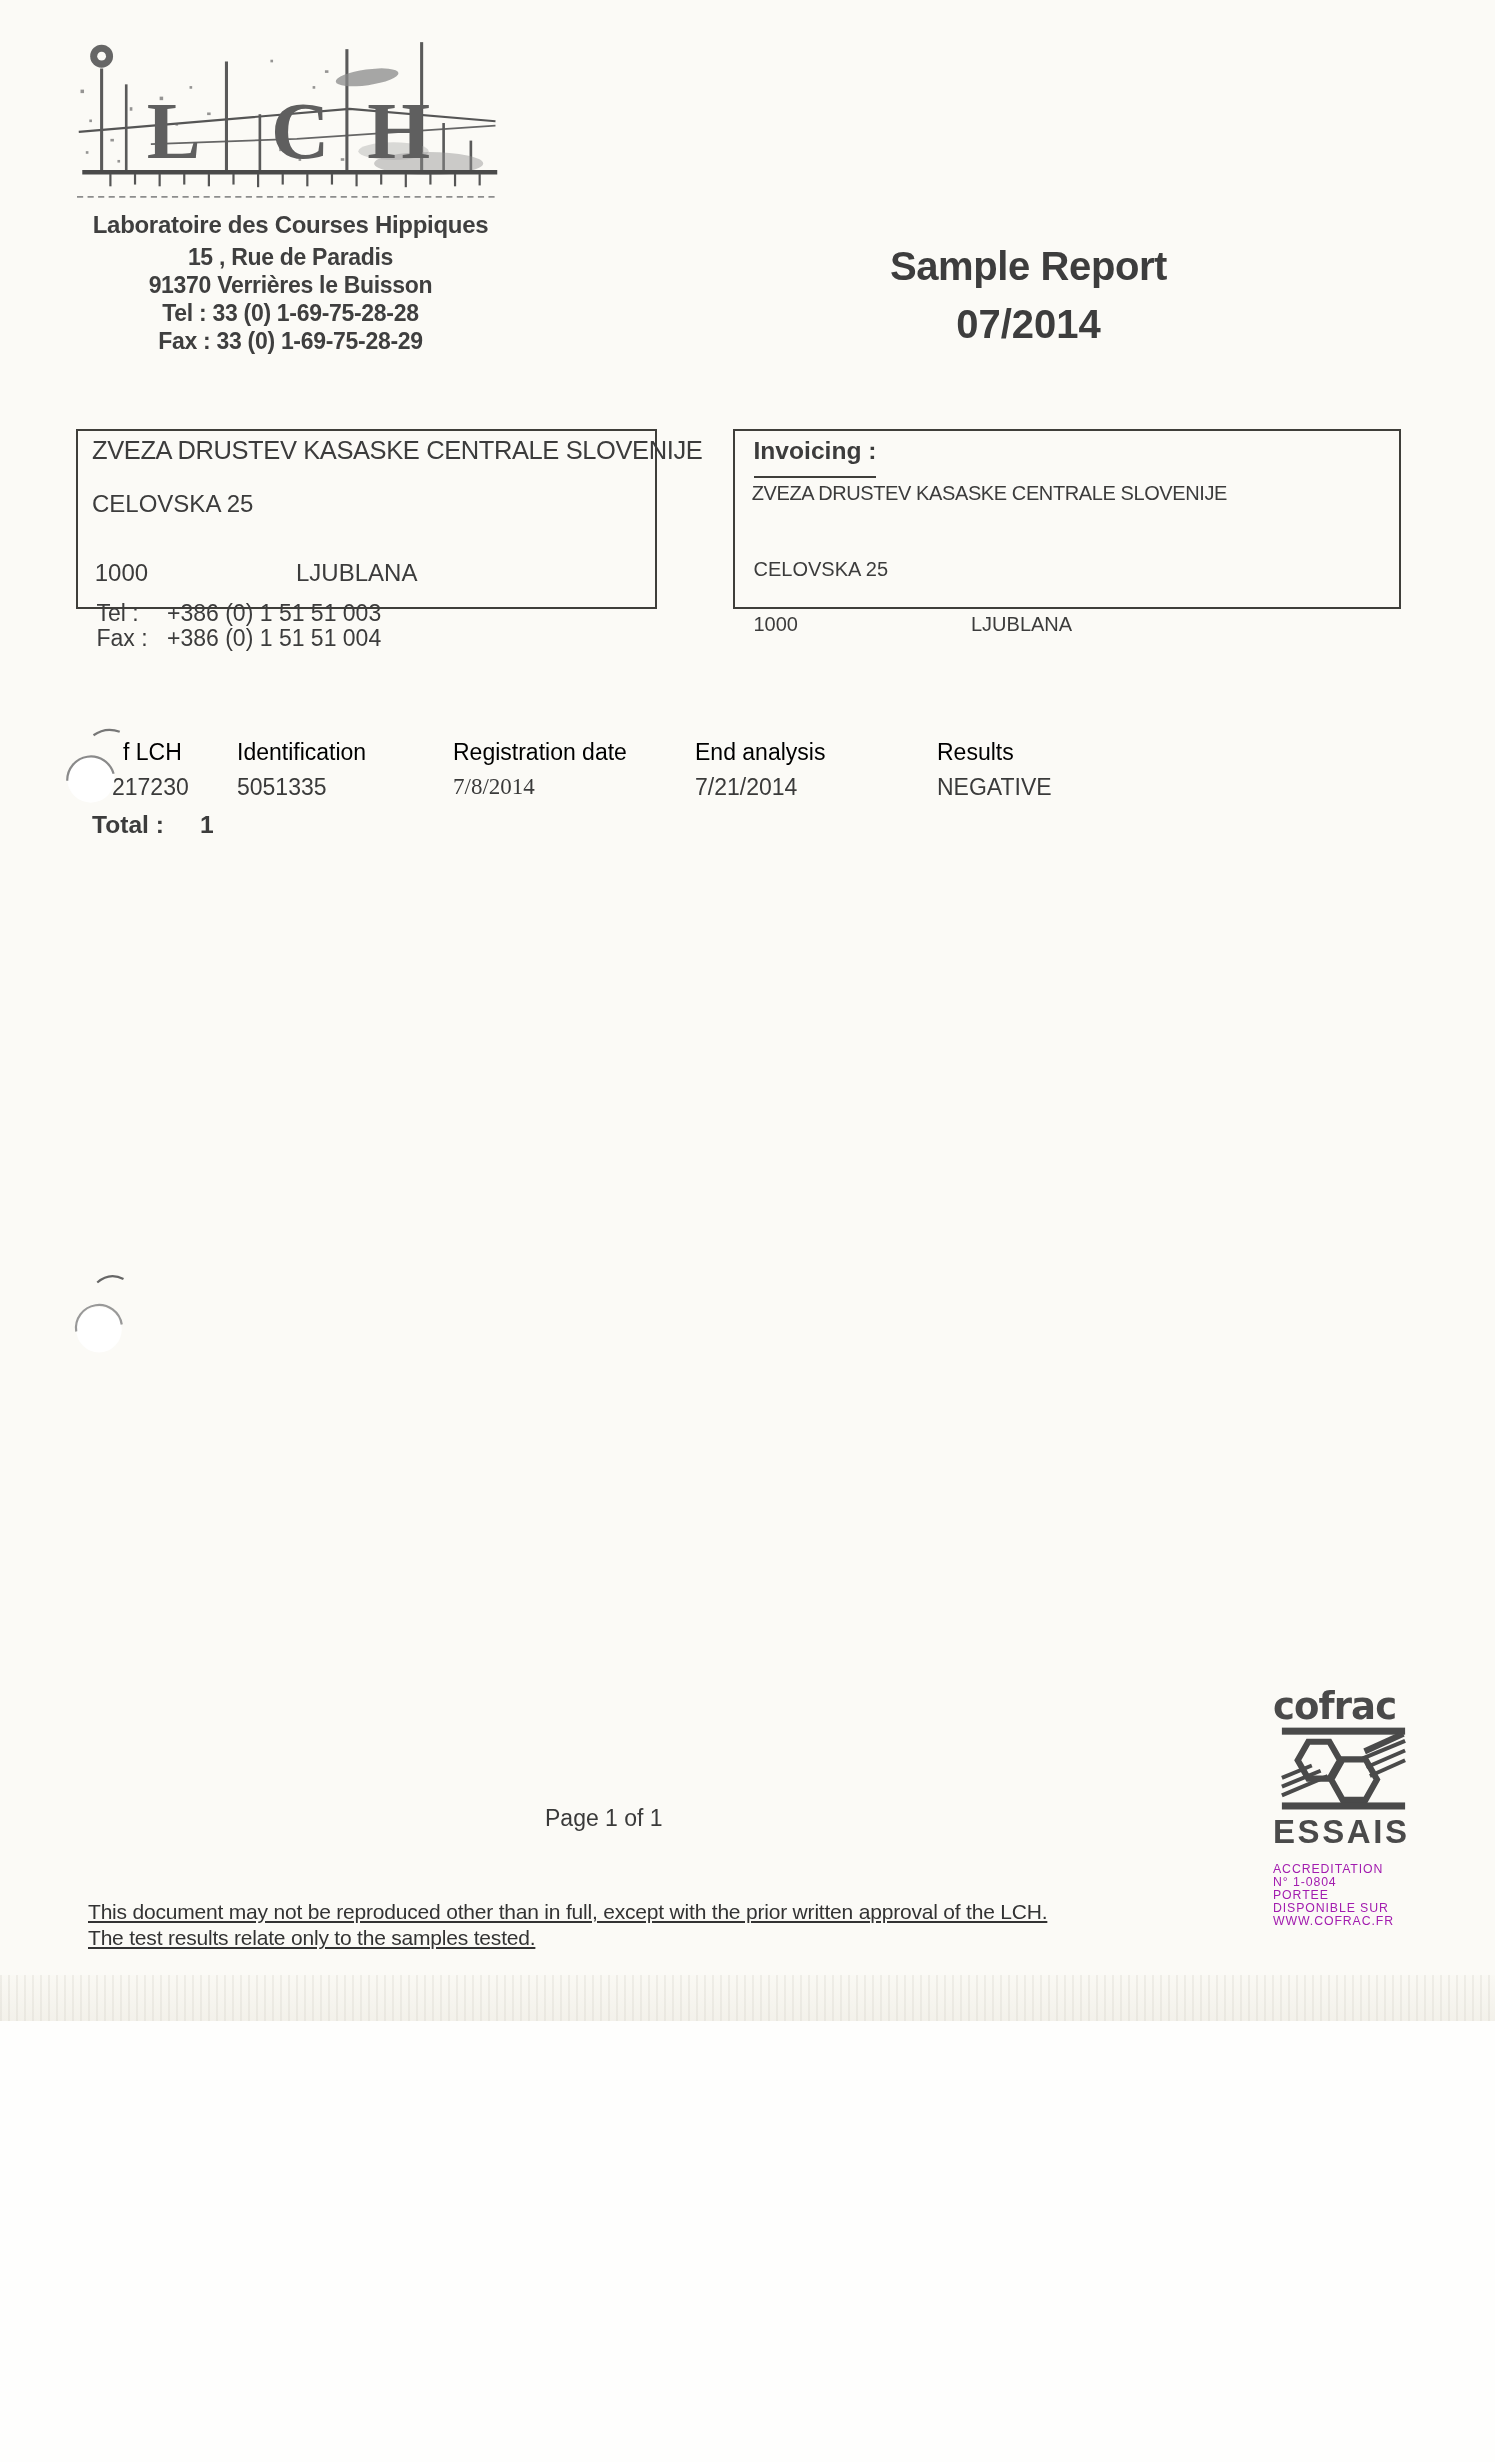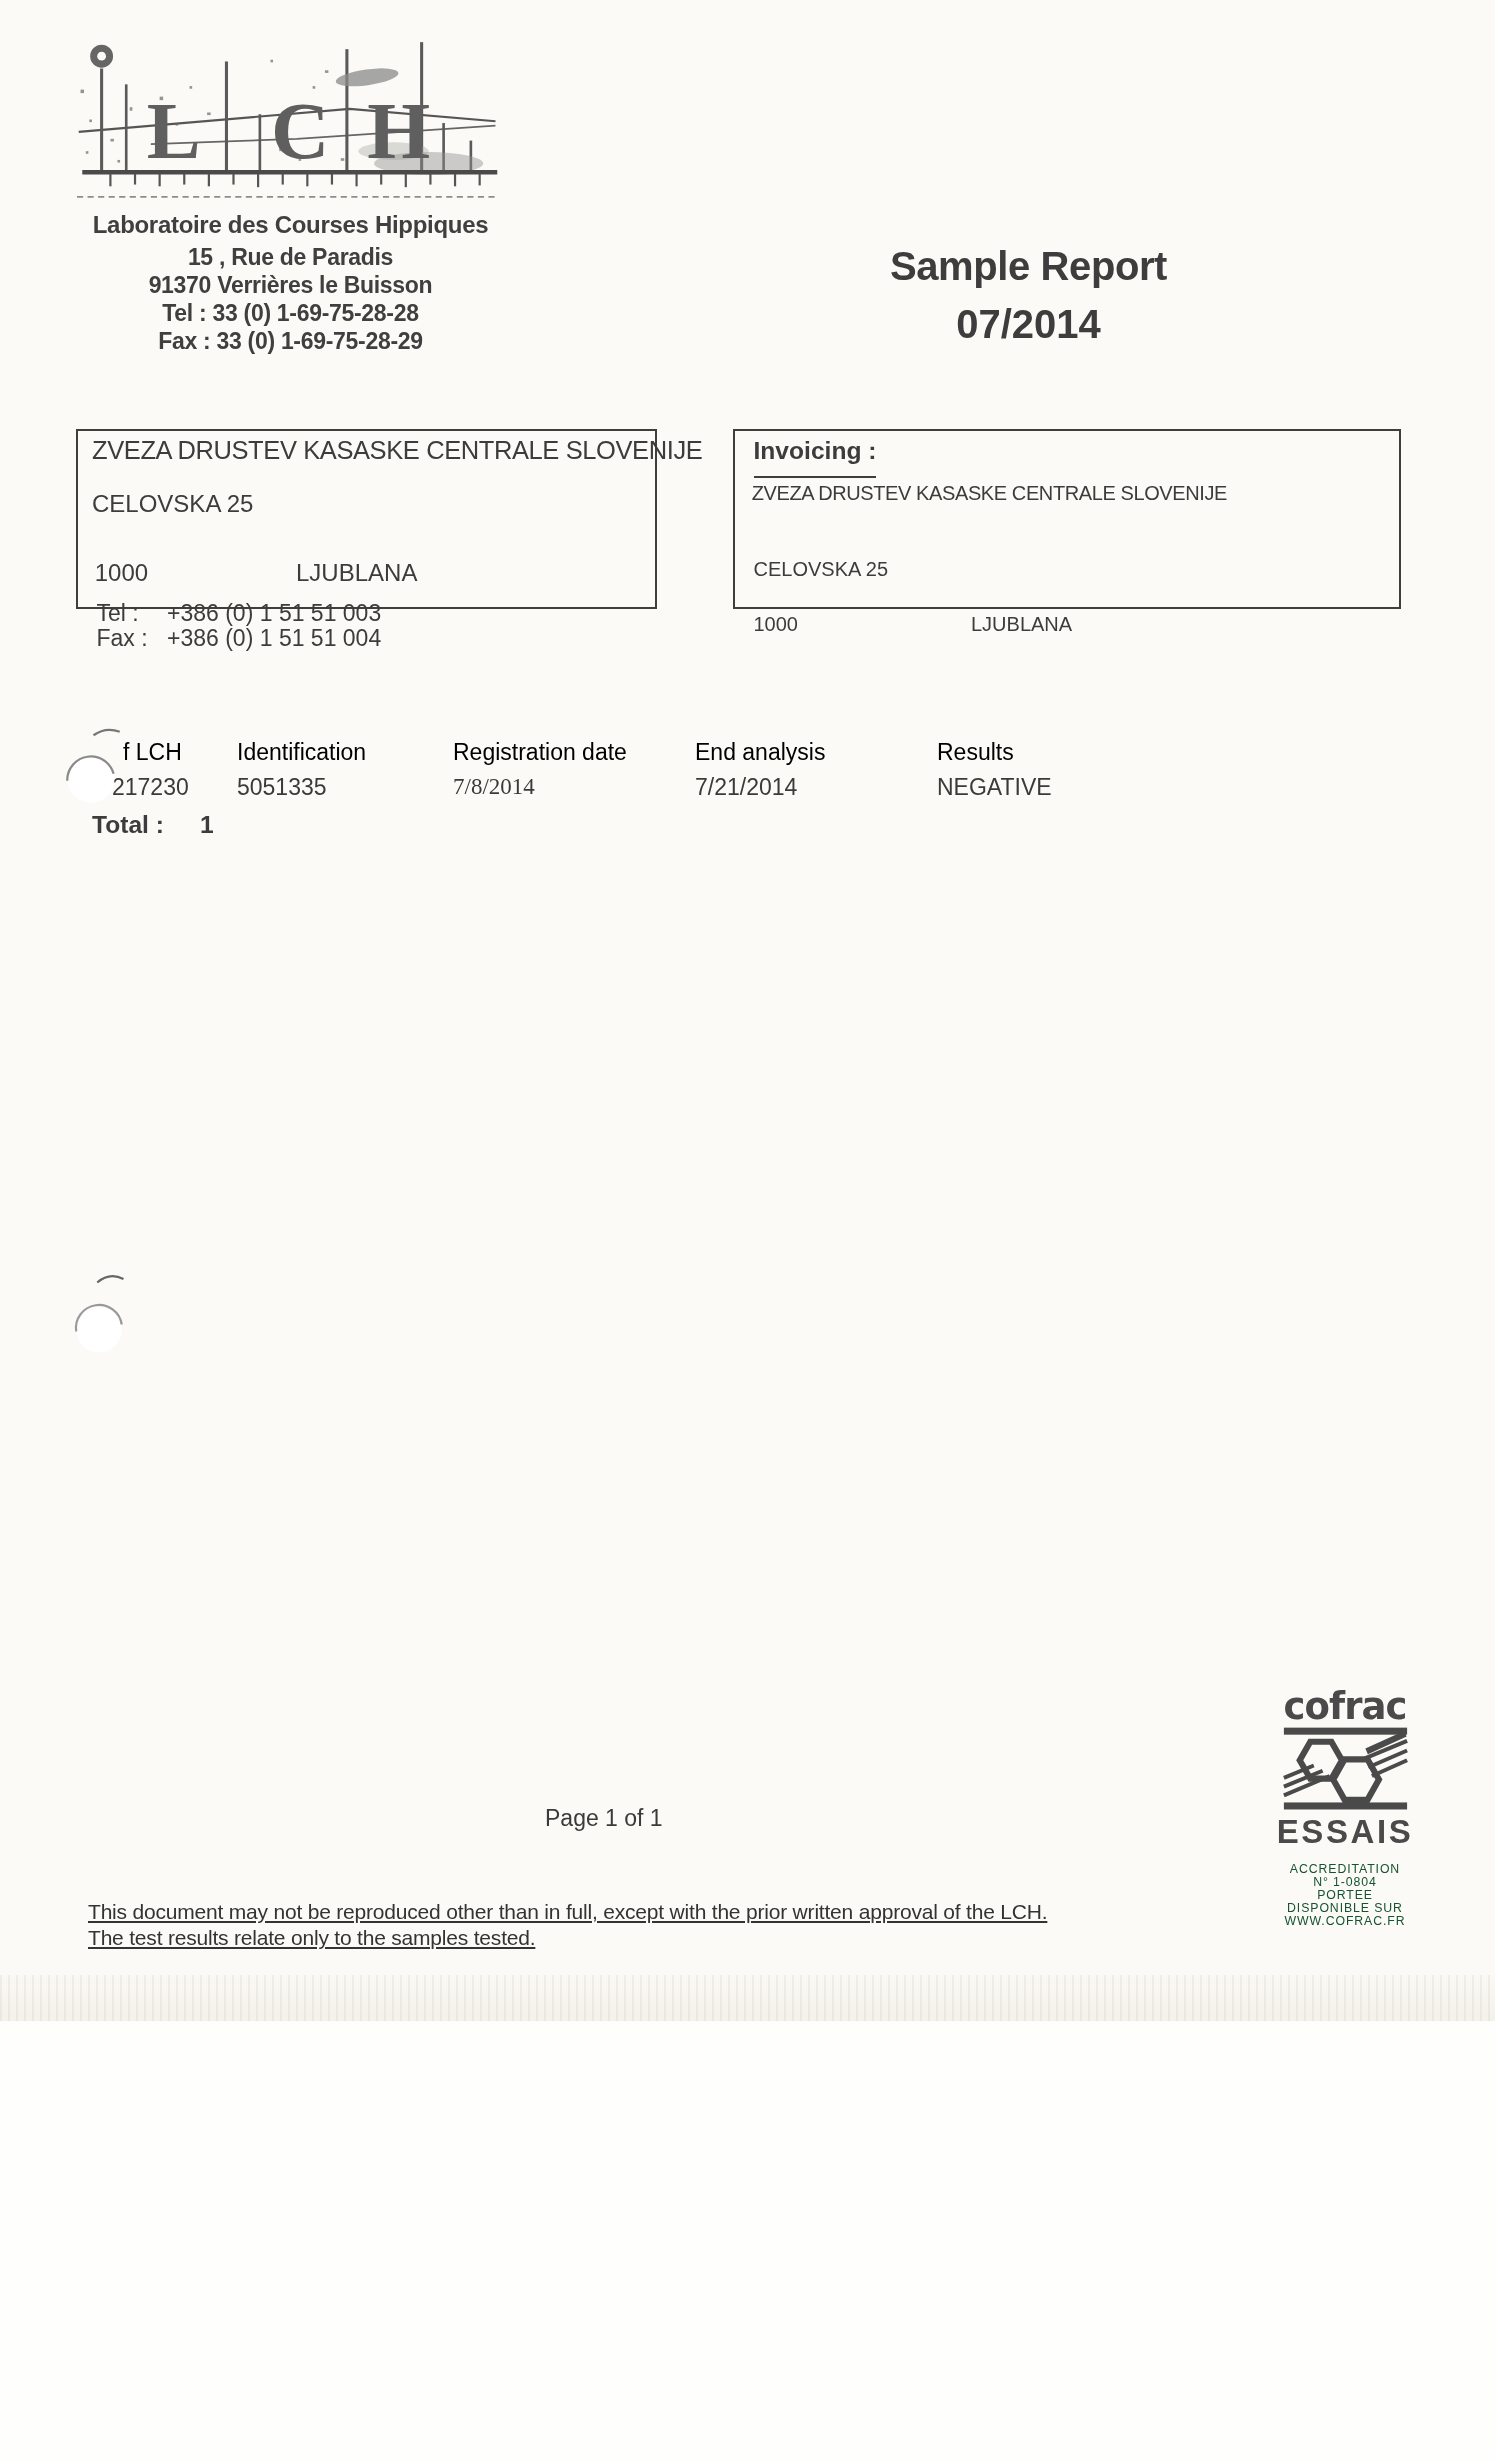--- a/index.html
+++ b/index.html
@@ -55,24 +55,24 @@
   .total-value{position:absolute;left:200px;top:811px;font-size:24.6px;font-weight:bold;}
 
   
   .punch{position:absolute;}
 
   
   .page-indicator{position:absolute;left:545px;top:1805px;font-size:23px;color:#3a3a3a;}
   .disclaimer{position:absolute;left:88px;font-size:21px;letter-spacing:-0.2px;color:#333;white-space:nowrap;text-decoration:underline;}
   .disc1{top:1900px;} .disc2{top:1926px;}
 
-  .cofrac-block{position:absolute;left:1273px;top:1690px;width:144px;text-align:center;color:#4a4a4a;}
+  .cofrac-block{position:absolute;left:1273px;top:1690px;width:144px;color:#4a4a4a;}
   .cofrac-wordmark{font-size:37px;font-weight:bold;letter-spacing:-0.9px;line-height:33px;font-family:"DejaVu Sans",sans-serif;}
   .cofrac-division{font-size:33px;font-weight:bold;letter-spacing:2.6px;line-height:35px;margin-top:-1.8px;}
-  .cofrac-accr{margin-top:14px;font-size:12.3px;line-height:13px;letter-spacing:0.9px;color:#14532d;white-space:nowrap;}
+  .cofrac-accr{margin-top:14px;font-size:12.3px;line-height:13px;letter-spacing:0.9px;color:#a21caf;white-space:nowrap;}
 </style>
 </head>
 <body>
 
 <div class="screen">
   <div class="paper">
 
     <svg class="abs" style="left:77px;top:35px;" width="422" height="169" viewBox="0 0 480 192">
       <g stroke="#5a5a5a" fill="none">
 

